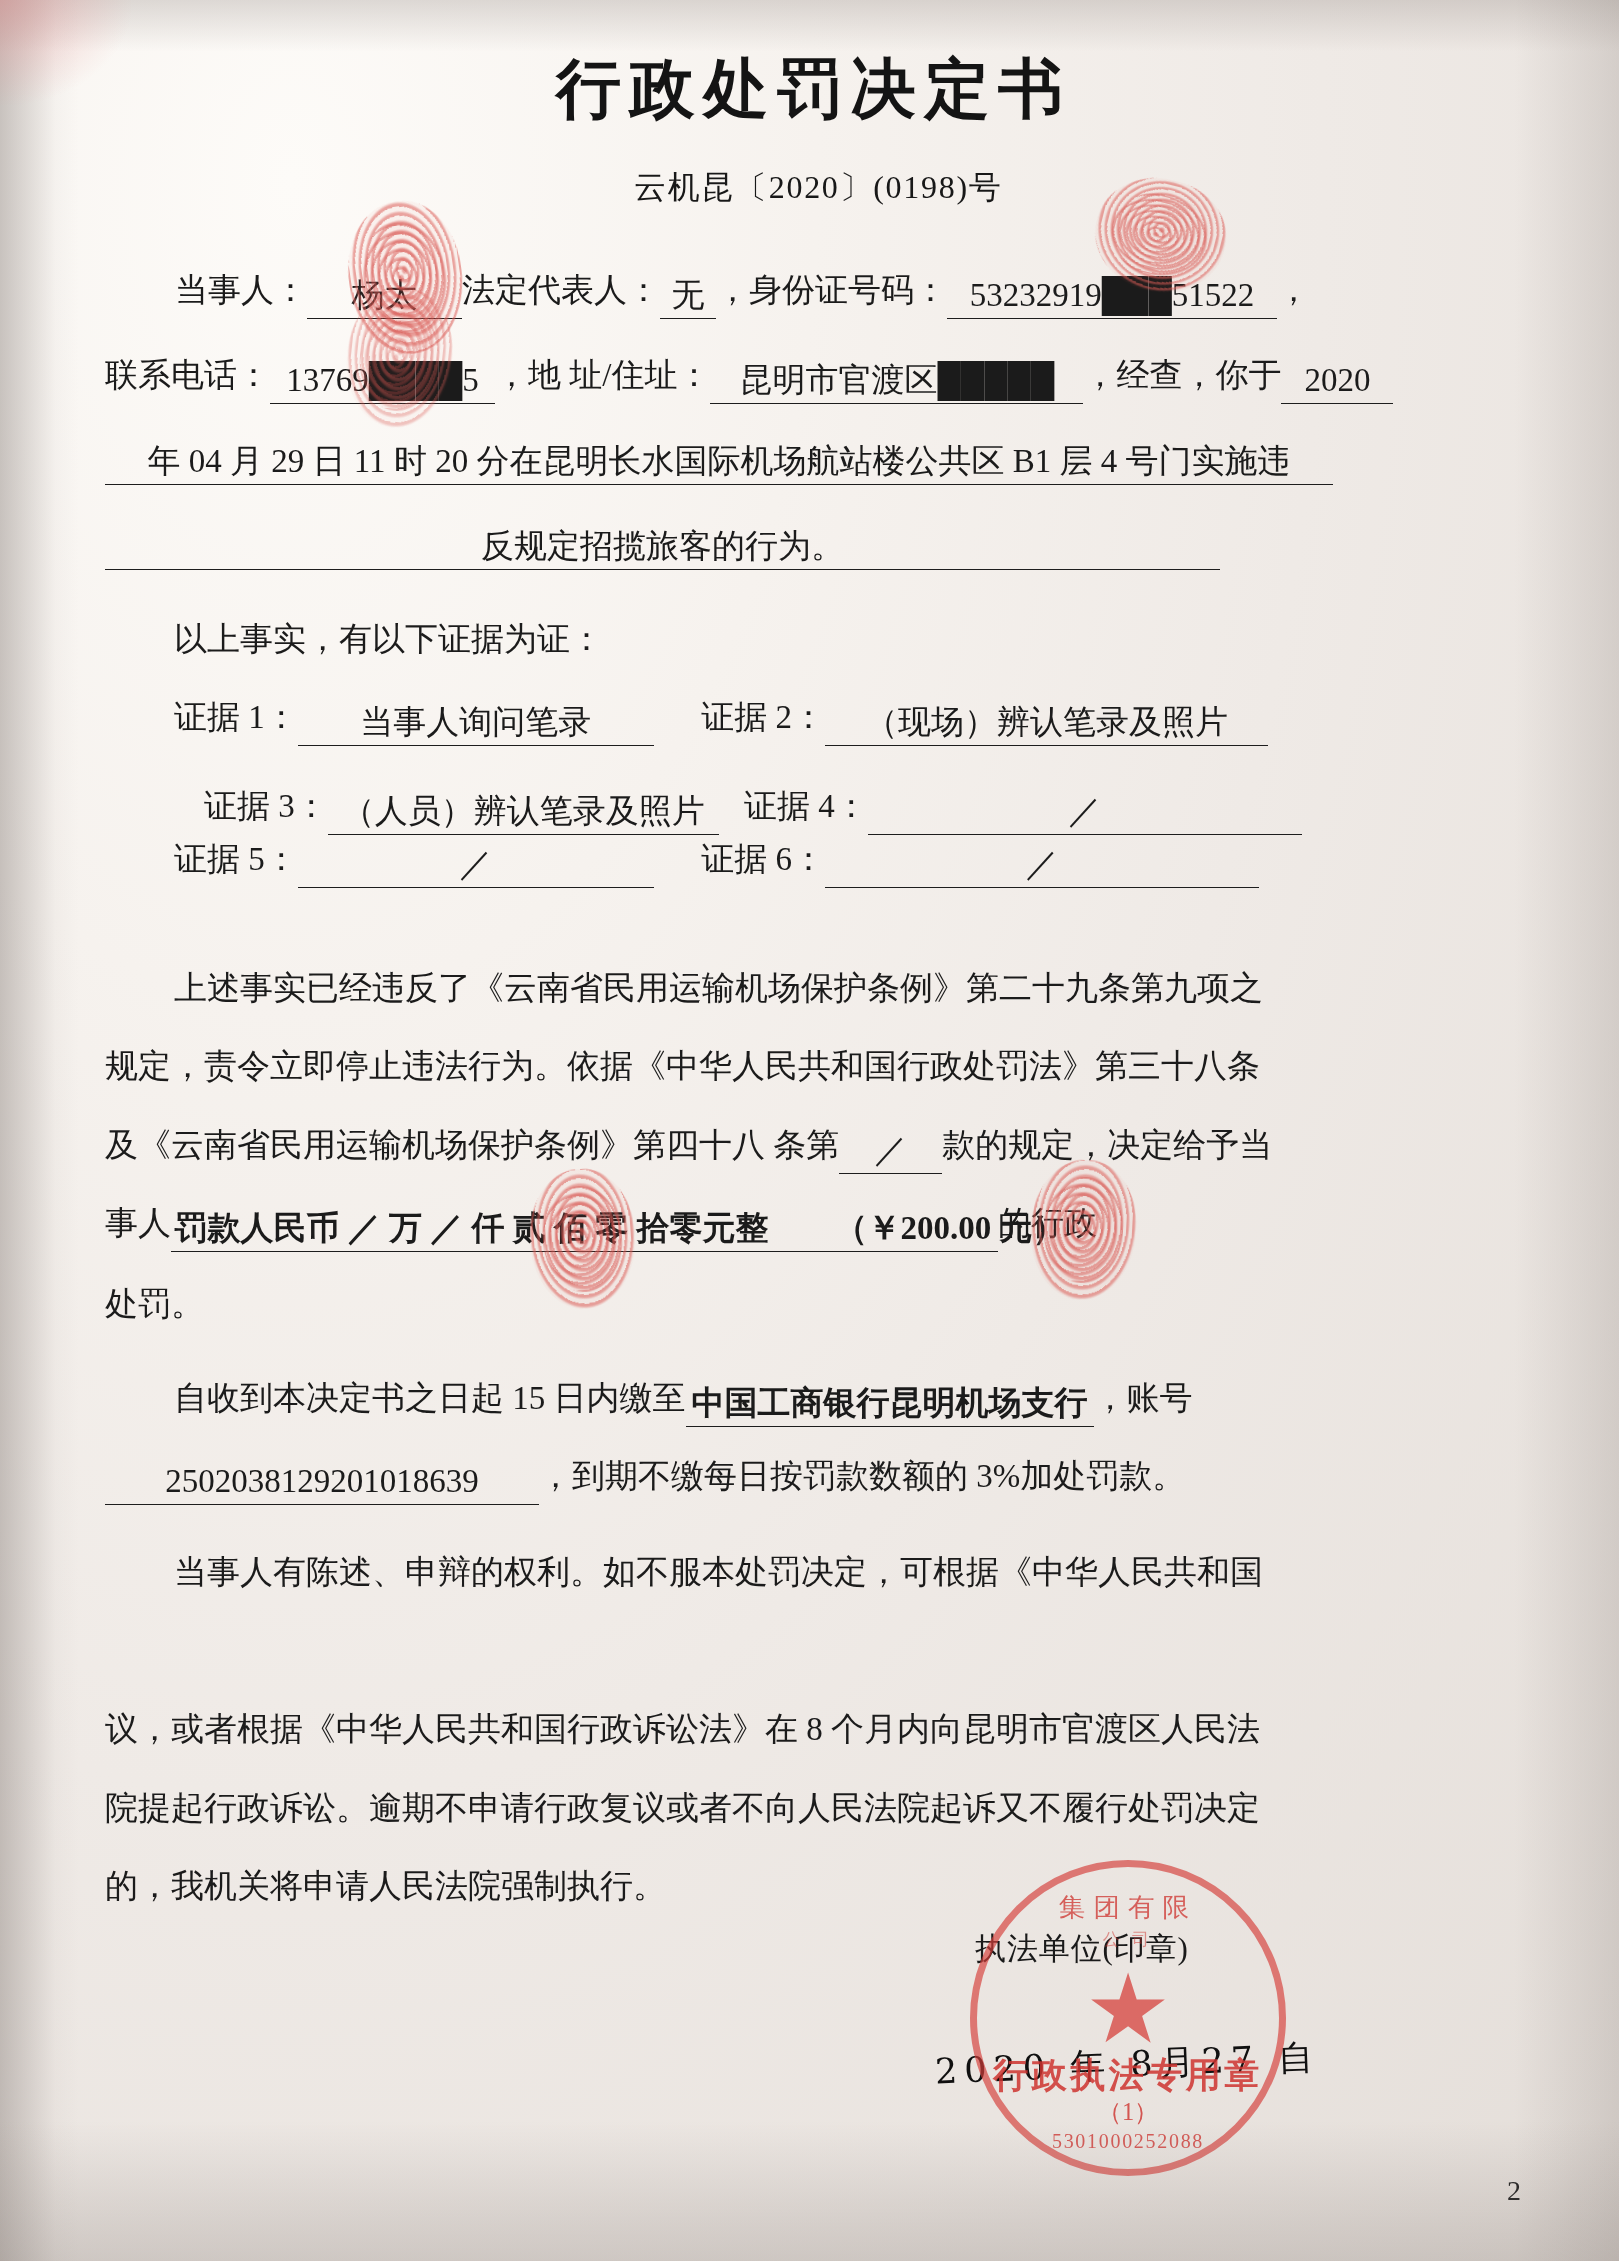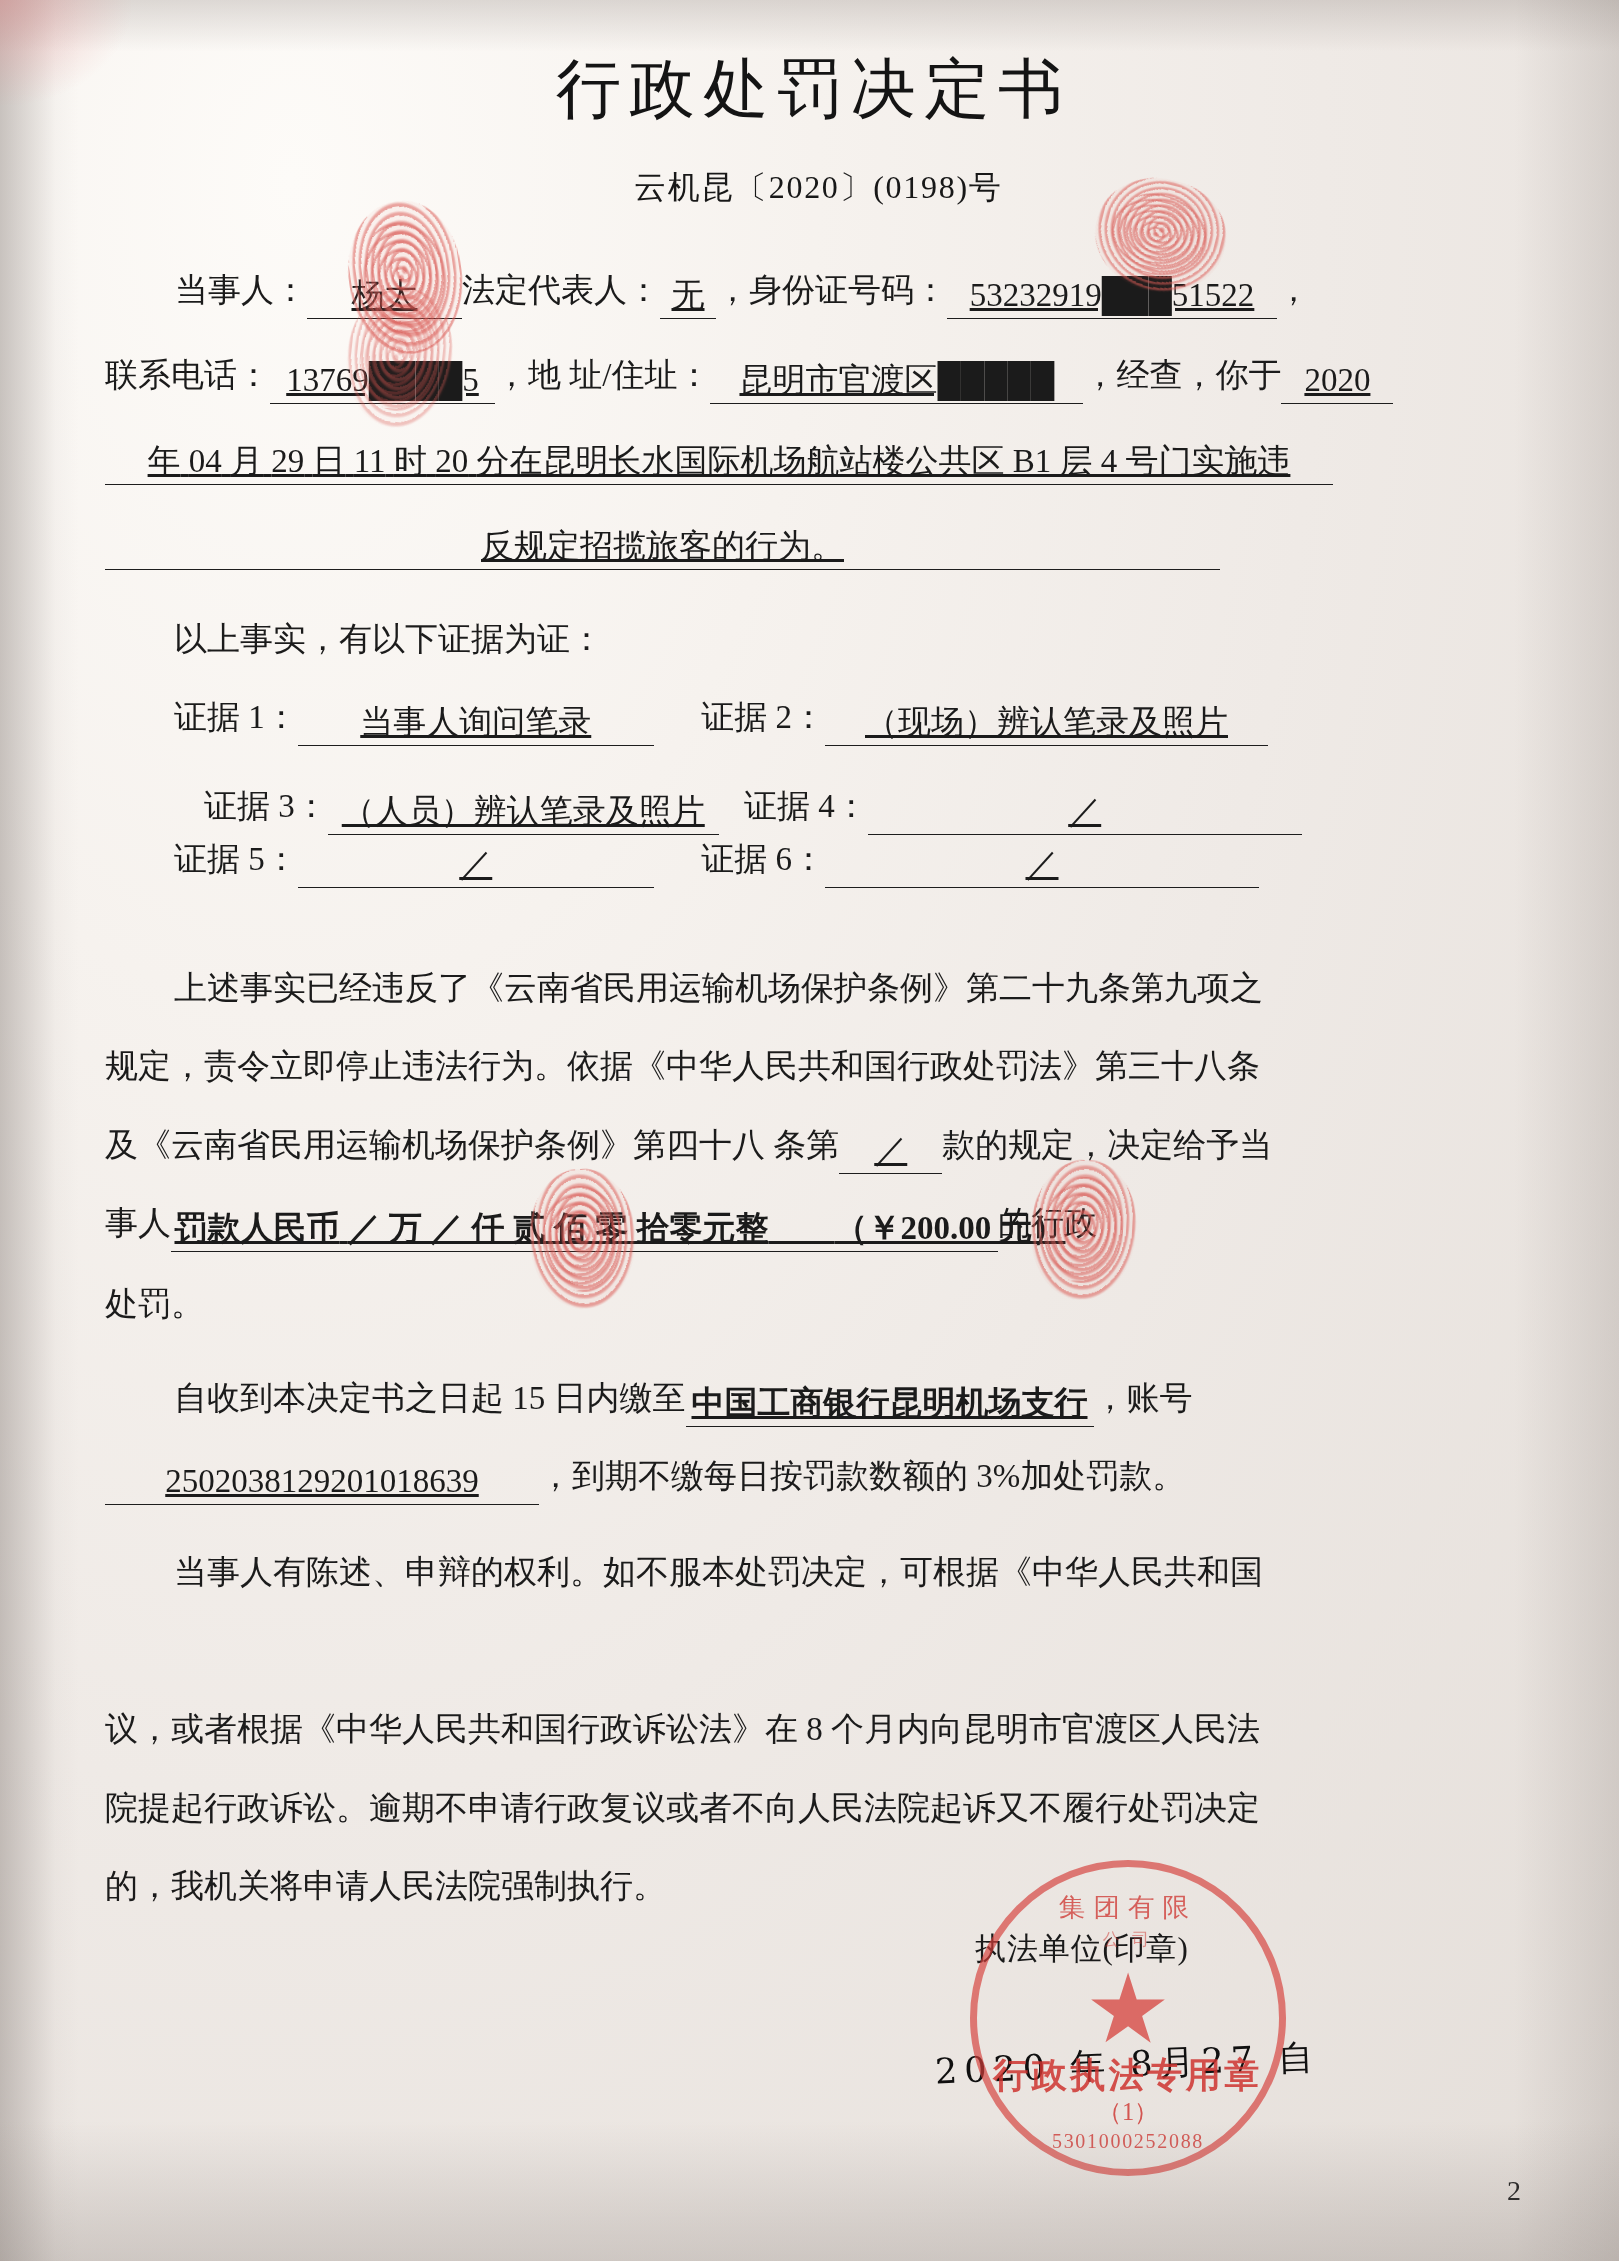--- a/index.html
+++ b/index.html
@@ -52,21 +52,21 @@
   }
 
   h1.title {
     position: absolute;
     left: 0; right: 0;
     top: 45px;
     margin: 0;
     text-align: center;
     font-size: 65px;
     letter-spacing: 8.7px;
-    font-weight: 400;
+    font-weight: 700;
     font-family: "DejaVu Serif", "Liberation Serif", serif;
     color: #141414;
     text-indent: 8.7px;
   }
   .docnum {
     position: absolute;
     left: 0; right: 0;
     top: 166px;
     text-align: center;
     font-size: 32px;
@@ -76,21 +76,20 @@
   }
   .indent { padding-left: 70px; }
 
   .u {
     display: inline-block;
     border-bottom: 1.7px solid #1d1d1d;
     text-align: center;
     line-height: 45px;
     padding: 0 3.5px;
     vertical-align: -5.2px;
-    text-decoration: underline;
   }
   .u.left { text-align: center; }
 
   
   .para {
     position: absolute;
     font-size: 33px;
     line-height: 75px;
     white-space: nowrap;
   }

